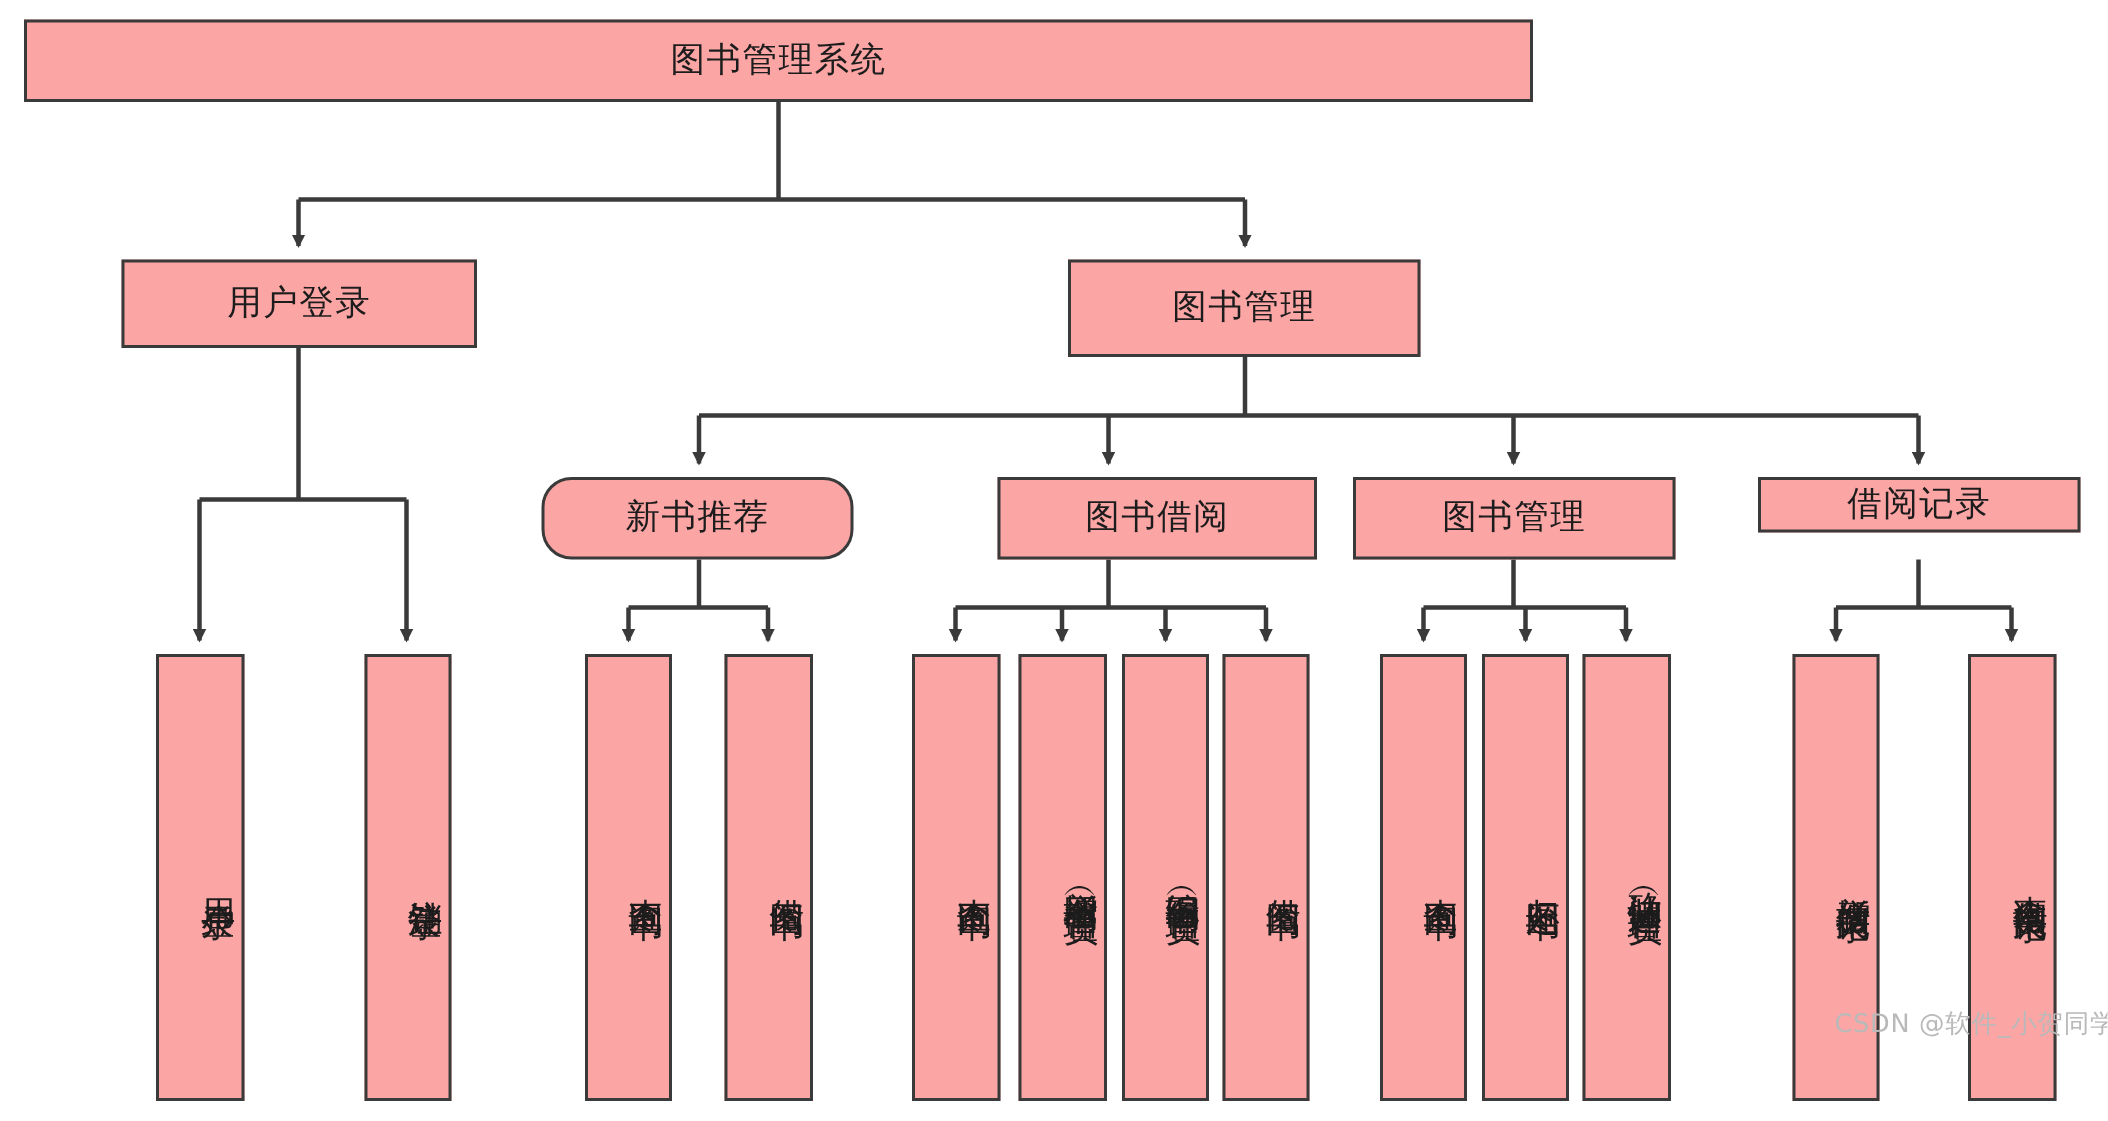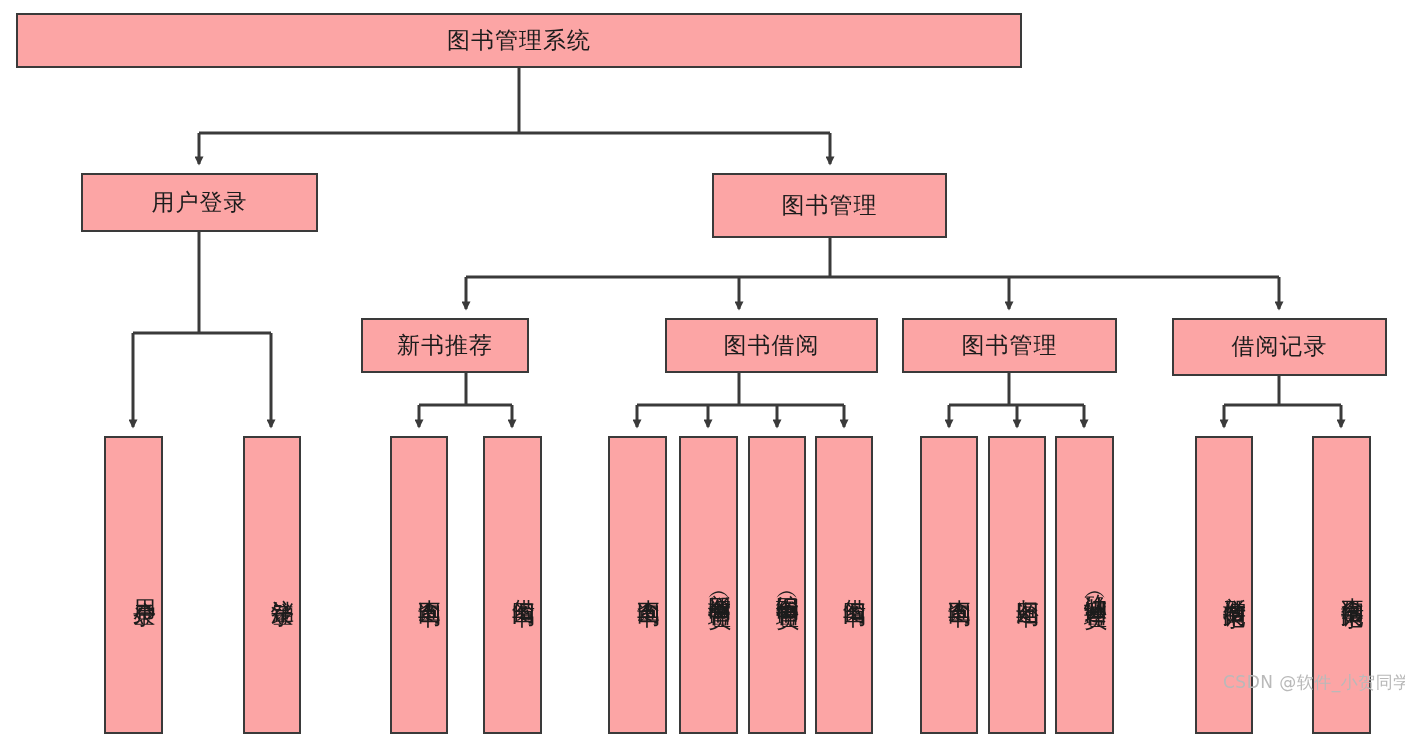--- a/index.html
+++ b/index.html
@@ -124,30 +124,30 @@
     <span class="label">图书管理系统</span>
   </div>
 
   <div class="node horizontal" id="node-l2-0" style="left: 81px; top: 173px; width: 237px; height: 59px;">
     <span class="label">用户登录</span>
   </div>
   <div class="node horizontal" id="node-l2-1" style="left: 712px; top: 173px; width: 235px; height: 65px; text-align: center;">
     <span class="label">图书管理</span>
   </div>
 
-  <div class="node horizontal" id="node-l3-0" style="left: 361px; top: 318px; width: 168px; height: 55px;">
+  <div class="node horizontal" id="node-l3-0" style="left: 361px; top: 318px; width: 208px; height: 55px; border-radius: 20px;">
     <span class="label">新书推荐</span>
   </div>
   <div class="node horizontal" id="node-l3-1" style="left: 633px; top: 318px; width: 213px; height: 55px; margin-left: 32px;">
     <span class="label">图书借阅</span>
   </div>
   <div class="node horizontal" id="node-l3-2" style="left: 902px; top: 318px; width: 215px; height: 55px;">
     <span class="label">图书管理</span>
   </div>
-  <div class="node horizontal" id="node-l3-3" style="left: 1172px; top: 318px; width: 215px; height: 58px;">
+  <div class="node horizontal" id="node-l3-3" style="left: 1172px; top: 318px; width: 215px; height: 37px;">
     <span class="label">借阅记录</span>
   </div>
 
   <div class="node vertical" id="node-leaf-0" style="left: 104px; top: 436px; width: 59px; height: 298px;">
     <span class="label">用户登录</span>
   </div>
   <div class="node vertical" id="node-leaf-1" style="left: 243px; top: 436px; width: 58px; height: 298px;">
     <span class="label">注销登录</span>
   </div>
   <div class="node vertical" id="node-leaf-2" style="left: 390px; top: 436px; width: 58px; height: 298px;">

